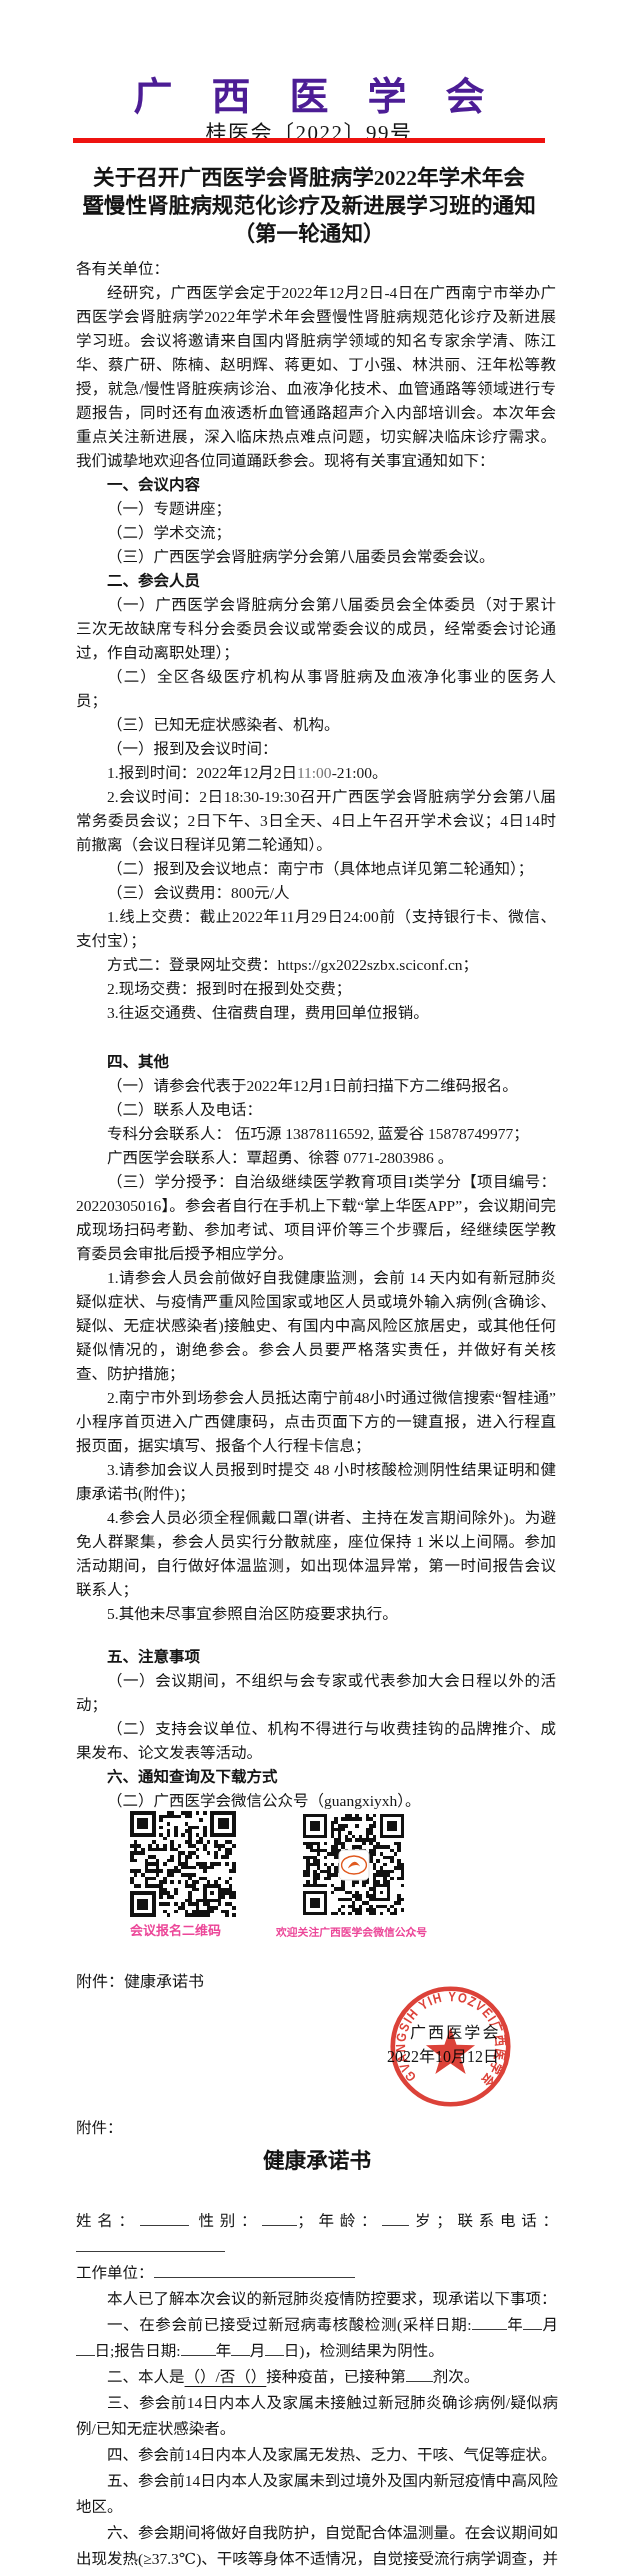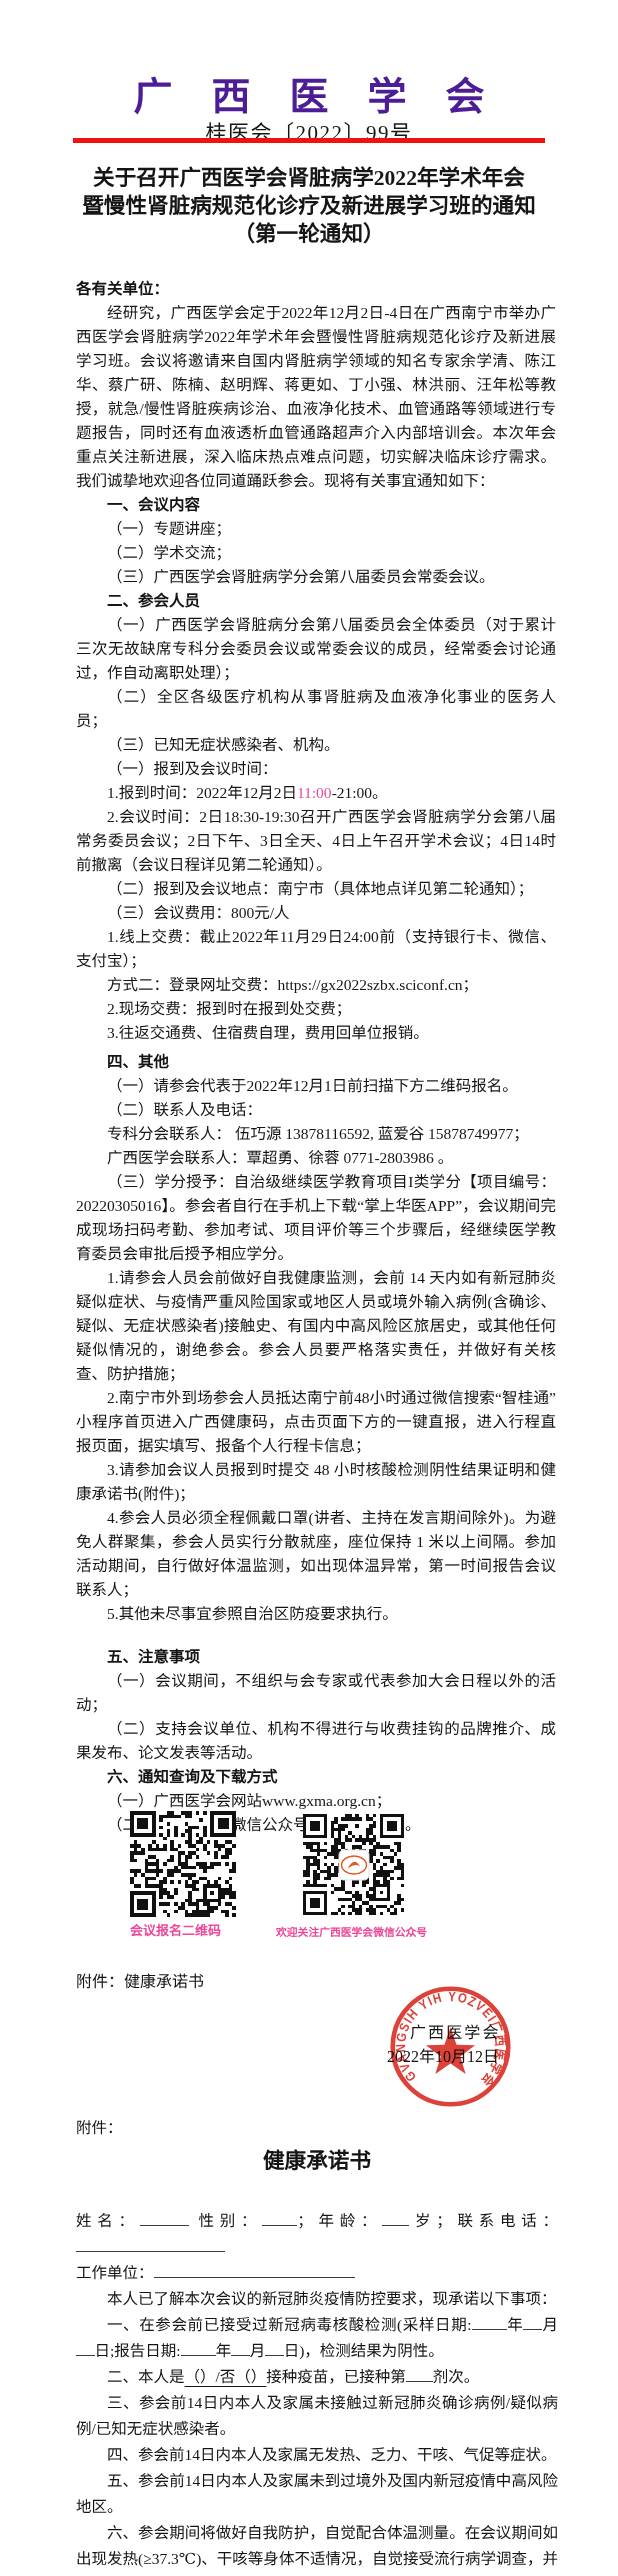--- a/index.html
+++ b/index.html
@@ -12,23 +12,23 @@
           font-size:21px;letter-spacing:1.5px;}
   .rule{position:absolute;top:138px;left:73px;width:472px;height:4.6px;background:#ee1310;}
   
   .title{position:absolute;top:164px;left:0;width:100%;text-align:center;
          font-size:21.6px;font-weight:bold;line-height:28px;}
   
   .chunk{position:absolute;left:76px;width:480px;font-size:15.5px;line-height:24px;
          text-align:justify;}
   .chunk p,.attach p{margin:0;text-indent:2em;}
   .chunk p.h{font-family:"Liberation Sans","DejaVu Sans",sans-serif;font-weight:bold;}
-  .chunk p.salut{text-indent:0;font-weight:bold;margin-top:20px;}
+  .chunk p.salut{text-indent:0;font-weight:normal;}
   .ca{top:257px;} .cb{top:1050px;} .cc{top:1645px;}
-  .purple{color:#ec4899;}
+  .purple{color:#737373;}
   .u{text-decoration:underline;text-underline-offset:3.6px;}
   .blank{display:inline-block;height:1px;border-bottom:1px solid #3c3c3c;vertical-align:baseline;}
   
   .qr{position:absolute;background:#fff;}
   .qr svg{width:100%;height:100%;display:block;}
   .qr-left{left:130px;top:1811px;width:106px;height:106px;}
   .qr-right{left:303px;top:1814px;width:101px;height:101px;}
   .qr-logo{position:absolute;left:50%;top:50%;transform:translate(-50%,-50%);
            width:29px;height:29px;background:#fff;border:0.5px solid #dedede;border-radius:5.2px;
            display:flex;align-items:center;justify-content:center;}
@@ -95,21 +95,20 @@
       <p class="p"><span>2.南宁市外到场参会人员抵达南宁前48小时通过微信搜索“智桂通”小程序首页进入广西健康码，点击页面下方的一键直报，进入行程直报页面，据实填写、报备个人行程卡信息；</span></p>
       <p class="p"><span>3.请参加会议人员报到时提交 48 小时核酸检测阴性结果证明和健康承诺书(附件)；</span></p>
       <p class="p"><span>4.参会人员必须全程佩戴口罩(讲者、主持在发言期间除外)。为避免人群聚集，参会人员实行分散就座，座位保持 1 米以上间隔。参加活动期间，自行做好体温监测，如出现体温异常，第一时间报告会议联系人；</span></p>
       <p class="p"><span>5.其他未尽事宜参照自治区防疫要求执行。</span></p>
     </div>
   <div class="chunk cc">
       <p class="h"><span>五、注意事项</span></p>
       <p class="p"><span>（一）会议期间，不组织与会专家或代表参加大会日程以外的活动；</span></p>
       <p class="p"><span>（二）支持会议单位、机构不得进行与收费挂钩的品牌推介、成果发布、论文发表等活动。</span></p>
       <p class="h"><span>六、通知查询及下载方式</span></p>
-      <p class="p"><span>（一）广西医学会网站www.gxma.org.cn；</span></p>
       <p class="p"><span>（二）广西医学会微信公众号（guangxiyxh）。</span></p>
     </div>
 
   <div class="qr qr-left">
       <svg viewBox="0 0 29 29" shape-rendering="crispEdges" fill="#111">
         <rect x="0" y="0" width="1" height="1"></rect>
         <rect x="1" y="0" width="1" height="1"></rect>
         <rect x="2" y="0" width="1" height="1"></rect>
         <rect x="3" y="0" width="1" height="1"></rect>
         <rect x="4" y="0" width="1" height="1"></rect>

